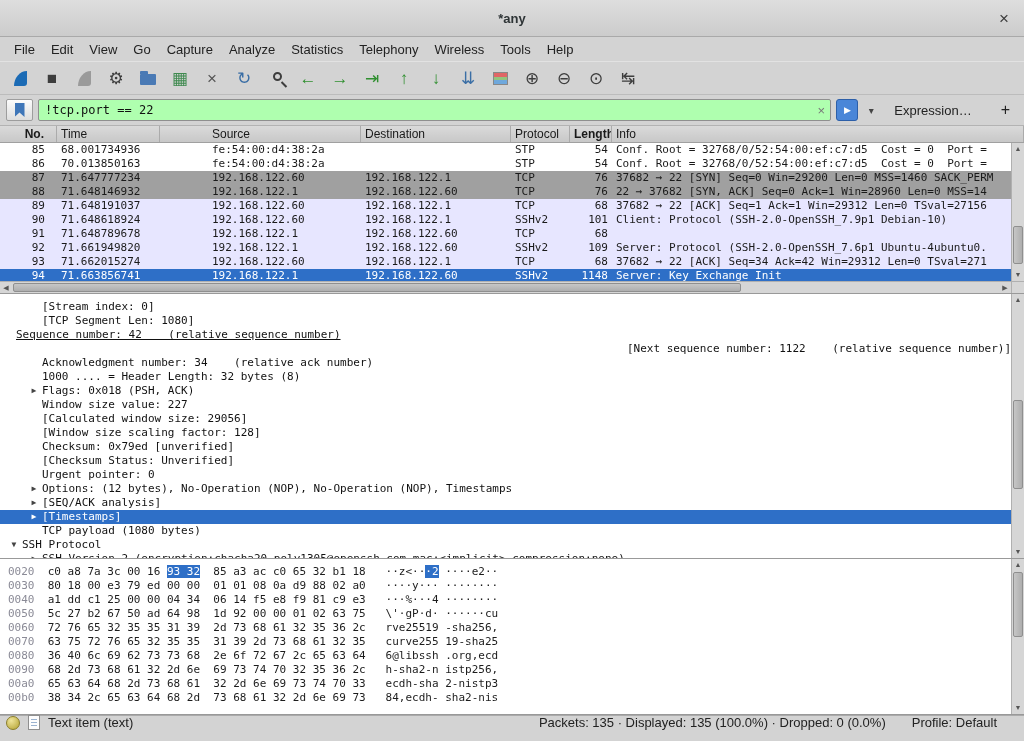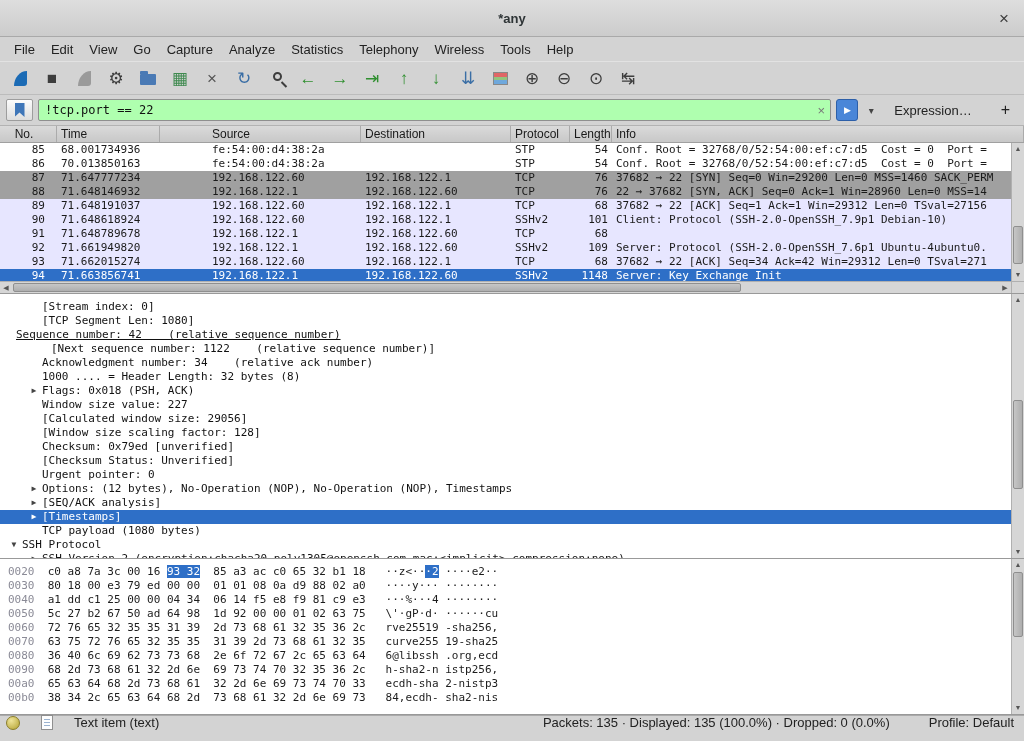--- a/index.html
+++ b/index.html
@@ -56,21 +56,21 @@
   .prow.lavender { background:var(--row-tcp-lavender); }
   .prow.selected { background:var(--selection-blue); color:#fff; }
   .pcell { overflow:hidden; white-space:pre; padding:0 4px; line-height:14px; flex:none; }
   .c-no { width:57px; text-align:right; padding-right:12px; }
   .c-time { width:103px; }
   .c-src { width:153px;margin-left:48px; }
   .c-dst { width:150px; }
   .c-proto { width:59px; }
   .c-len { width:42px; text-align:right; }
   .c-info { flex:1 1 auto; }
-  .plist-header .c-no, .plist-header .c-len { text-align:center; }
+  .plist-header .c-no, .plist-header .c-len { text-align:right;font-weight:bold; }
 
   
   .vscroll { position:absolute; right:0; width:13px; background:#d6d6d6; border-left:1px solid #b0b0b0; }
   .sarrow { position:absolute; left:0; width:12px; height:12px; font-size:7px; text-align:center; line-height:12px; color:#555; cursor:pointer; }
   .sarrow.up { top:0; } .sarrow.down { bottom:0; }
   .vthumb { position:absolute; left:1px; width:10px; background:linear-gradient(90deg,#c6c6c6,#aeaeae); border:1px solid #8f8f8f; border-radius:2px; }
   .hscroll { position:absolute; left:0; right:13px; bottom:0; height:12px; background:#d6d6d6; border-top:1px solid #b0b0b0; }
   .harrow { position:absolute; top:0; width:12px; height:11px; font-size:7px; text-align:center; line-height:11px; color:#555; cursor:pointer; }
   .harrow.left { left:0; } .harrow.right { right:0; }
   .hthumb { position:absolute; top:1px; height:9px; left:13px; width:72%; background:linear-gradient(#c6c6c6,#aeaeae); border:1px solid #8f8f8f; border-radius:2px; }
@@ -86,21 +86,21 @@
   .dtext { white-space:pre; }
 
   
   .hex-pane { height:156px; flex:none; position:relative; background:#fff; border-bottom:1px solid #999; }
   .hex-body { position:absolute; top:0; bottom:0; left:0; right:13px; overflow:hidden; padding:6px 12px 0 8px; font-family:"DejaVu Sans Mono",monospace; font-size:11px; color:#1c1c1c; }
   .hrow { height:14px; line-height:14px; white-space:pre; cursor:default; }
   .hoffset { color:#8a8a96; }
   .hsel { background:var(--selection-blue); color:#fff; }
 
   
-  .statusbar { height:14px; flex:none; display:flex; align-items:center; gap:21px; padding:0 10px 0 6px; background:#d3d3d3; border-top:1px solid #aaa; font-size:13px; color:#222; }
+  .statusbar { height:14px; flex:none; display:flex; align-items:center; gap:8px; padding:0 27px 0 6px; background:#d3d3d3; border-top:1px solid #aaa; font-size:13px; color:#222; }
   .expert-dot { width:14px; height:14px; flex:none; border-radius:50%; background:radial-gradient(circle at 35% 30%,#efe49a,#b3a232); border:1px solid #8a7d28; cursor:pointer; }
   .note-icon { width:12px; height:15px; flex:none; background:#fdfdfd; border:1px solid #8f8f8f; position:relative; cursor:pointer; }
   .note-icon::before { content:""; position:absolute; left:2px; right:2px; top:3px; height:7px;
     background:linear-gradient(to bottom,#9bb3d0 0 1px,transparent 1px 3px,#9bb3d0 3px 4px,transparent 4px 6px,#9bb3d0 6px 7px); }
   .status-spacer { flex:1; }
   .status-right { white-space:nowrap; }
   .profile { margin-left:18px; white-space:nowrap; }
 </style>
 </head>
 <body>
@@ -315,21 +315,21 @@
       <div class="harrow right">▶</div>
     </div>
     <div class="scorner"></div>
   </div>
 
   <div class="details-pane">
     <div class="details-body">
         <div class="dline" style="padding-left: 42px;"><span class="dtext">[Stream index: 0]</span></div>
         <div class="dline" style="padding-left: 42px;"><span class="dtext">[TCP Segment Len: 1080]</span></div>
         <div class="dline" style="padding-left: 16px; text-decoration: underline;"><span class="dtext">Sequence number: 42    (relative sequence number)</span></div>
-        <div class="dline" style="padding-left: 51px;"><span class="dtext">[Next sequence number: 1122    (relative sequence number)]</span></div>
+        <div class="dline" style="padding-left: 40px; justify-content: flex-end;"><span class="dtext">[Next sequence number: 1122    (relative sequence number)]</span></div>
         <div class="dline" style="padding-left: 42px;"><span class="dtext">Acknowledgment number: 34    (relative ack number)</span></div>
         <div class="dline" style="padding-left: 42px;"><span class="dtext">1000 .... = Header Length: 32 bytes (8)</span></div>
         <div class="dline" style="padding-left: 26px;"><span class="expander">▶</span><span class="dtext">Flags: 0x018 (PSH, ACK)</span></div>
         <div class="dline" style="padding-left: 42px;"><span class="dtext">Window size value: 227</span></div>
         <div class="dline" style="padding-left: 42px;"><span class="dtext">[Calculated window size: 29056]</span></div>
         <div class="dline" style="padding-left: 42px;"><span class="dtext">[Window size scaling factor: 128]</span></div>
         <div class="dline" style="padding-left: 42px;"><span class="dtext">Checksum: 0x79ed [unverified]</span></div>
         <div class="dline" style="padding-left: 42px;"><span class="dtext">[Checksum Status: Unverified]</span></div>
         <div class="dline" style="padding-left: 42px;"><span class="dtext">Urgent pointer: 0</span></div>
         <div class="dline" style="padding-left: 26px;"><span class="expander">▶</span><span class="dtext">Options: (12 bytes), No-Operation (NOP), No-Operation (NOP), Timestamps</span></div>

